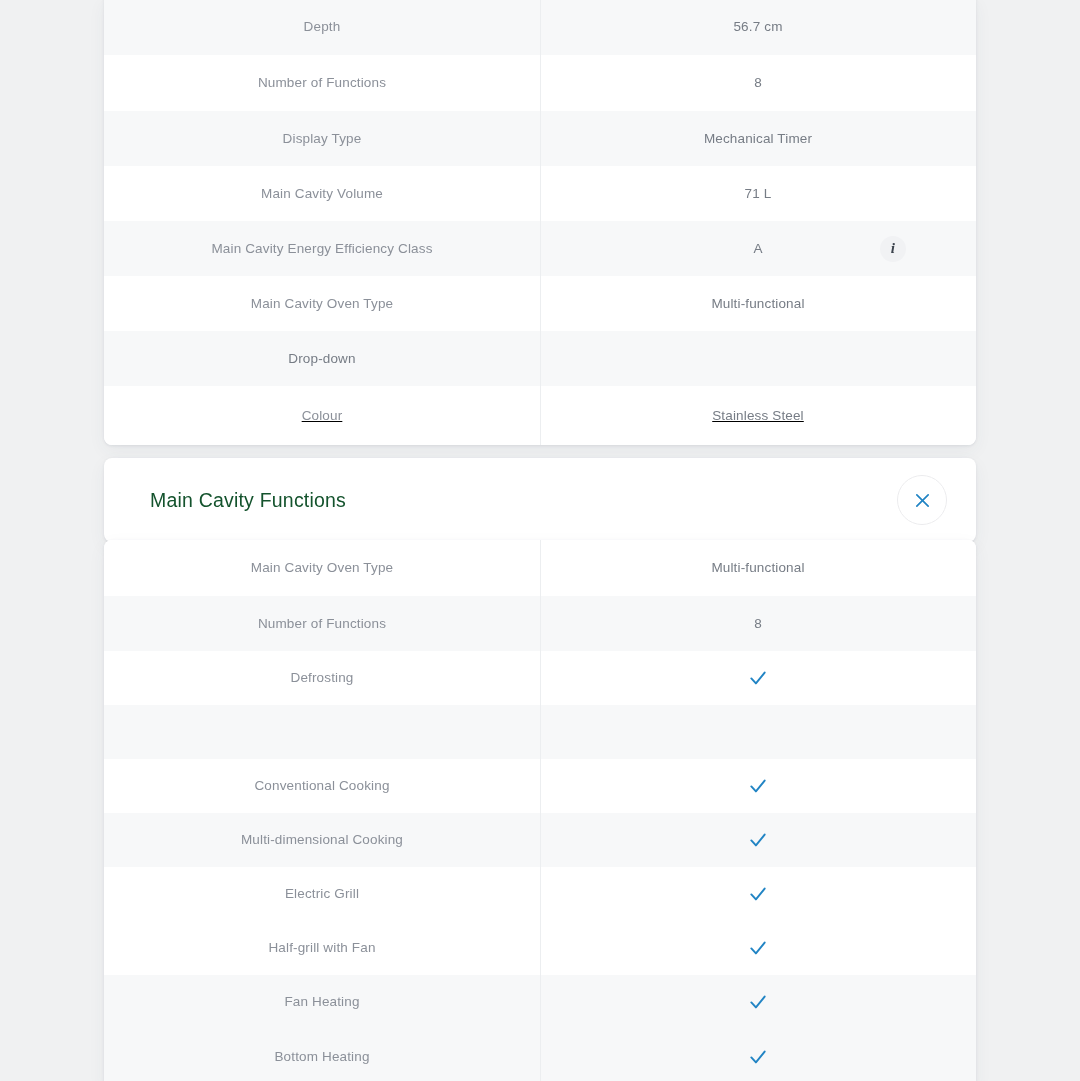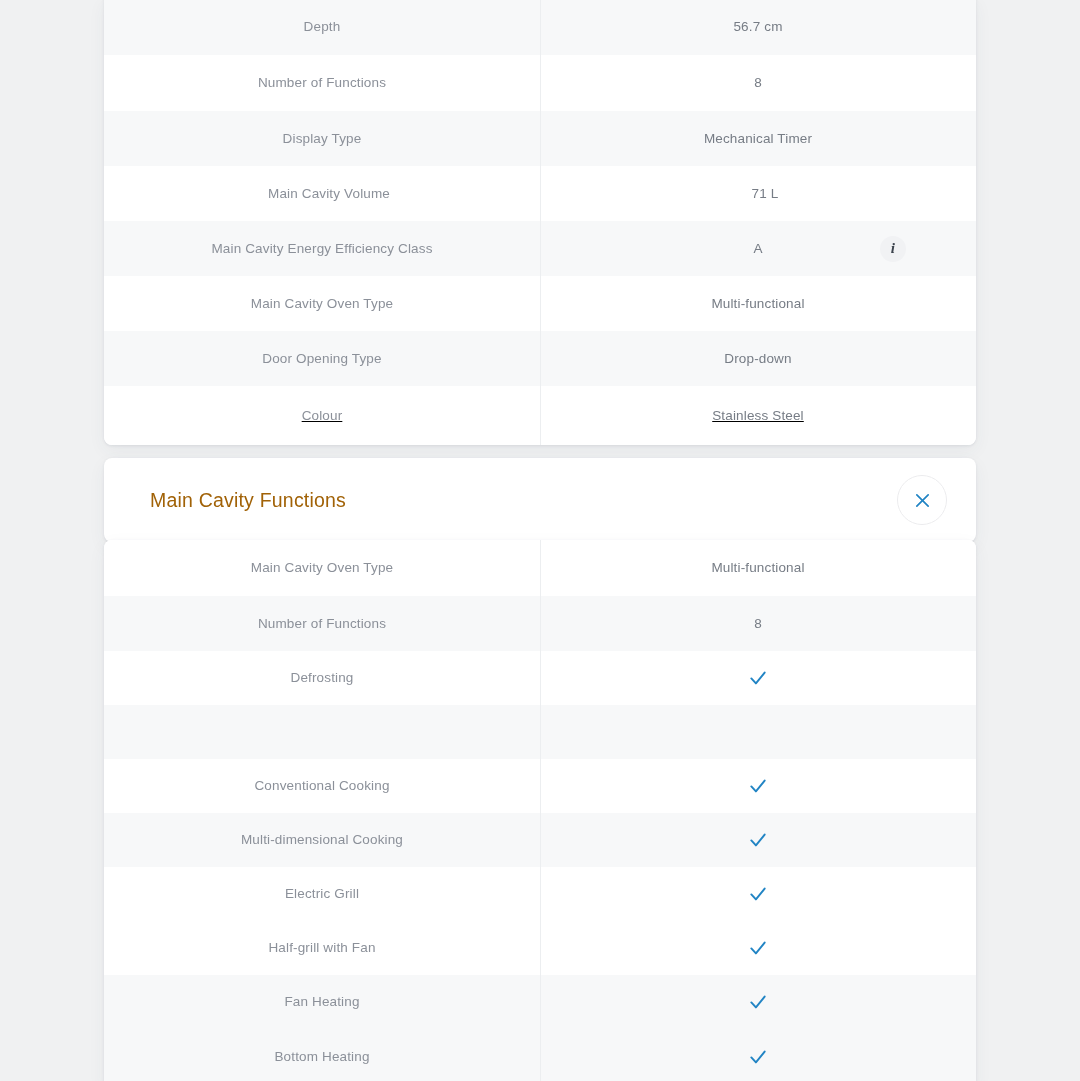--- a/index.html
+++ b/index.html
@@ -142,21 +142,21 @@
   .check-icon {
     display: block;
     width: 20px;
     height: 20px;
     color: #2184c4;
   }
   .check-icon svg { display: block; width: 100%; height: 100%; }
 
   
   .section-title {
-    color: #a16207;
+    color: #14532d;
     font-size: 19.5px;
     font-weight: 400;
     letter-spacing: .2px;
   }
 
   .close-button {
     width: 50px;
     height: 50px;
     border-radius: 50%;
     background: #ffffff;
@@ -187,34 +187,33 @@
           <div class="spec-value">56.7 cm</div>
         </div>
         <div class="spec-row" style="height: 56px;">
           <div class="spec-label">Number of Functions</div>
           <div class="spec-value">8</div>
         </div>
         <div class="spec-row is-striped" style="height: 55px;">
           <div class="spec-label">Display Type</div>
           <div class="spec-value">Mechanical Timer</div>
         </div>
-        <div class="spec-row" style="height: 55px; padding-left: 7px;">
+        <div class="spec-row" style="height: 55px;">
           <div class="spec-label">Main Cavity Volume</div>
           <div class="spec-value">71 L</div>
         </div>
         <div class="spec-row is-striped" style="height: 55px;">
           <div class="spec-label">Main Cavity Energy Efficiency Class</div>
           <div class="spec-value">A<span class="info-badge">i</span></div>
         </div>
         <div class="spec-row" style="height: 55px;">
           <div class="spec-label">Main Cavity Oven Type</div>
           <div class="spec-value">Multi-functional</div>
         </div>
         <div class="spec-row is-striped" style="height: 55px;">
-          <div class="spec-label">Door Opening Type</div>
           <div class="spec-value">Drop-down</div>
         </div>
         <div class="spec-row" style="height: 59px; text-decoration: underline;">
           <div class="spec-label">Colour</div>
           <div class="spec-value">Stainless Steel</div>
         </div>
       </div>
   </section>
 
   <section class="card card--section-header">

